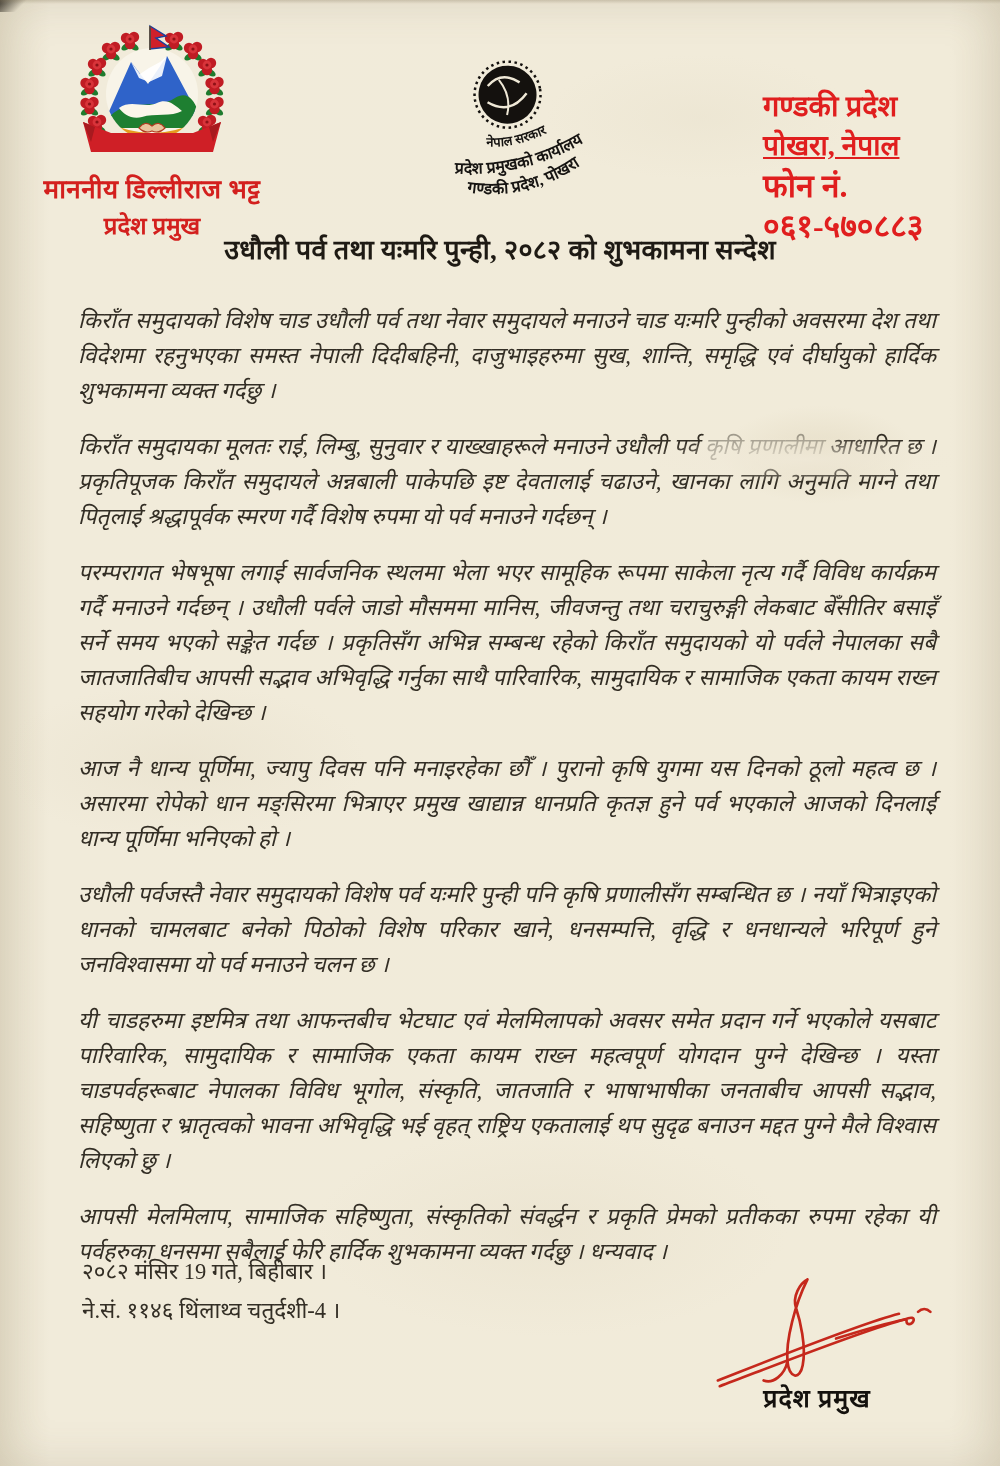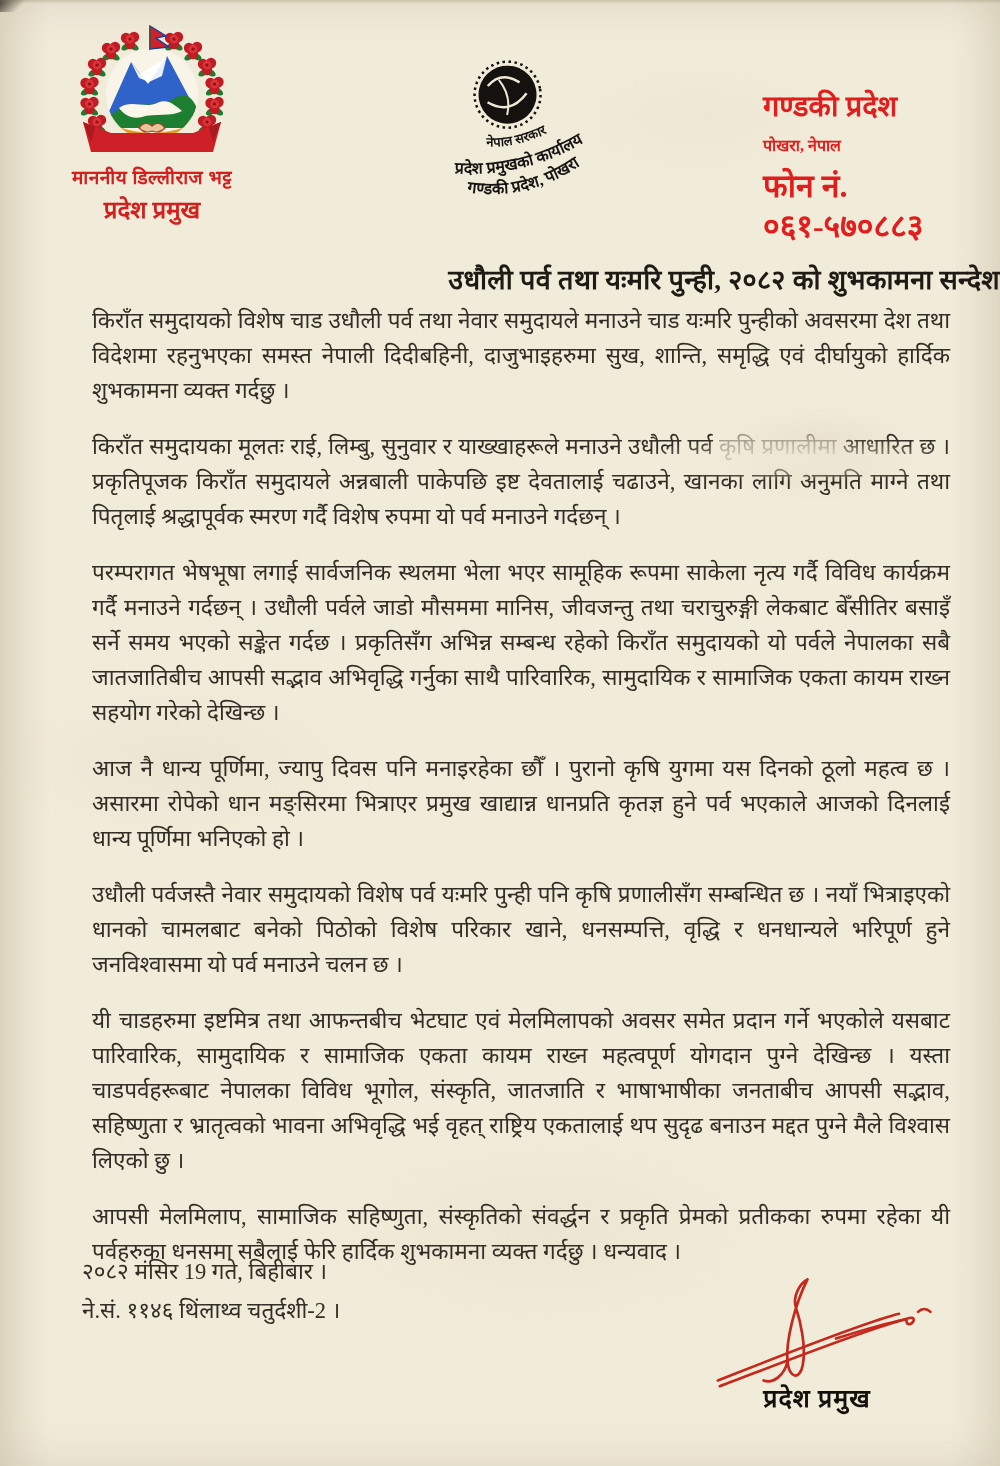--- a/index.html
+++ b/index.html
@@ -16,34 +16,34 @@
     box-shadow: inset 0 0 46px rgba(116,101,70,.18);
     color:#2f2a22;
   }
   .corner-mark { position:absolute; top:0; left:0; width:30px; height:12px;
     background:linear-gradient(135deg, rgba(40,36,28,.85) 0%, rgba(40,36,28,0) 65%); }
   .edge-top { position:absolute; top:0; left:0; right:0; height:4px; background:linear-gradient(180deg, rgba(150,138,108,.35), transparent); }
 
   
   .lh-left { position:absolute; left:16px; top:24px; width:272px; text-align:center; }
   .lh-left svg { display:block; margin:0 auto; }
-  .officer-name { font-weight:bold; font-size:19px; color:#d3201e; letter-spacing:.5px; }
+  .officer-name { margin-top:6px; font-weight:bold; font-size:26px; color:#d3201e; letter-spacing:.5px; }
   .officer-post { font-weight:bold; font-size:24px; color:#d3201e; margin-top:2px; }
 
   .lh-seal { position:absolute; left:415px; top:52px; width:200px; height:180px; }
 
   .lh-contact { position:absolute; left:763px; top:86px; color:#e01e1e; font-weight:bold; }
   .lh-contact .province { font-size:29px; line-height:40px; }
-  .lh-contact .city     { font-size:16px; line-height:40px; }
+  .lh-contact .city     { font-size:28px; line-height:40px;text-decoration:underline; }
   .lh-contact .phone    { font-size:32px; line-height:40px; }
 
-  .title { position:absolute; top:260px; left:0; width:100%; text-align:right;
+  .title { position:absolute; top:230px; left:0; width:100%; text-align:center;
     font-size:27px; font-weight:bold; color:#1e1a14; margin:0; letter-spacing:.3px; }
 
-  .body-text { position:absolute; top:303px; left:92px; width:858px; }
+  .body-text { position:absolute; top:303px; left:78px; width:858px;font-style:italic; }
   .para { margin:0 0 21px 0; font-size:22.5px; line-height:35px; text-align:justify; color:#332e25; }
   .faded { opacity:.42; }
   .smudge { position:absolute; left:636px; top:436px; width:330px; height:46px; pointer-events:none;
     background:radial-gradient(closest-side, rgba(240,233,216,.85), rgba(240,233,216,0)); }
 
   .closing { position:absolute; left:82px; top:1252px; font-size:22.5px; line-height:39px; color:#332e25; }
 
   .sig-block { position:absolute; right:58px; top:1268px; width:250px; text-align:center; }
   .sig-block svg { display:block; }
   .signer-post { font-weight:bold; font-size:25px; color:#14110d; margin-top:-10px; letter-spacing:1px; }
@@ -142,21 +142,21 @@
     <p class="para">आज नै धान्य पूर्णिमा, ज्यापु दिवस पनि मनाइरहेका छौँ । पुरानो कृषि युगमा यस दिनको ठूलो महत्व छ । असारमा रोपेको धान मङ्सिरमा भित्राएर प्रमुख खाद्यान्न धानप्रति कृतज्ञ हुने पर्व भएकाले आजको दिनलाई धान्य पूर्णिमा भनिएको हो ।</p>
     <p class="para">उधौली पर्वजस्तै नेवार समुदायको विशेष पर्व यःमरि पुन्ही पनि कृषि प्रणालीसँग सम्बन्धित छ । नयाँ भित्राइएको धानको चामलबाट बनेको पिठोको विशेष परिकार खाने, धनसम्पत्ति, वृद्धि र धनधान्यले भरिपूर्ण हुने जनविश्वासमा यो पर्व मनाउने चलन छ ।</p>
     <p class="para">यी चाडहरुमा इष्टमित्र तथा आफन्तबीच भेटघाट एवं मेलमिलापको अवसर समेत प्रदान गर्ने भएकोले यसबाट पारिवारिक, सामुदायिक र सामाजिक एकता कायम राख्न महत्वपूर्ण योगदान पुग्ने देखिन्छ । यस्ता चाडपर्वहरूबाट नेपालका विविध भूगोल, संस्कृति, जातजाति र भाषाभाषीका जनताबीच आपसी सद्भाव, सहिष्णुता र भ्रातृत्वको भावना अभिवृद्धि भई वृहत् राष्ट्रिय एकतालाई थप सुदृढ बनाउन मद्दत पुग्ने मैले विश्वास लिएको छु ।</p>
     <p class="para">आपसी मेलमिलाप, सामाजिक सहिष्णुता, संस्कृतिको संवर्द्धन र प्रकृति प्रेमको प्रतीकका रुपमा रहेका यी पर्वहरुका धनसमा सबैलाई फेरि हार्दिक शुभकामना व्यक्त गर्दछु । धन्यवाद ।</p>
   </div>
 
   <div class="smudge"></div>
 
   <div class="closing">
     <div>२०८२ मंसिर 19 गते, बिहीबार ।</div>
-    <div>ने.सं. ११४६ थिंलाथ्व चतुर्दशी-2 ।</div>
+    <div>ने.सं. ११४६ थिंलाथ्व चतुर्दशी-4 ।</div>
   </div>
 
   <div class="sig-block">
     <svg width="250" height="122" viewBox="0 0 260 128">
       <g fill="none" stroke="#c5281c" stroke-width="2.8" stroke-linecap="round">
         <path d="M120,12 C107,38 97,76 99,98 C101,116 112,118 115,102 C119,82 112,54 108,42 C104,30 112,16 120,12"></path>
         <path d="M99,98 C96,112 84,122 74,118"></path>
         <path d="M26,118 C72,100 176,58 216,48"></path>
         <path d="M28,124 C76,106 182,64 222,54"></path>
         <path d="M150,74 C188,62 212,56 222,54"></path>

